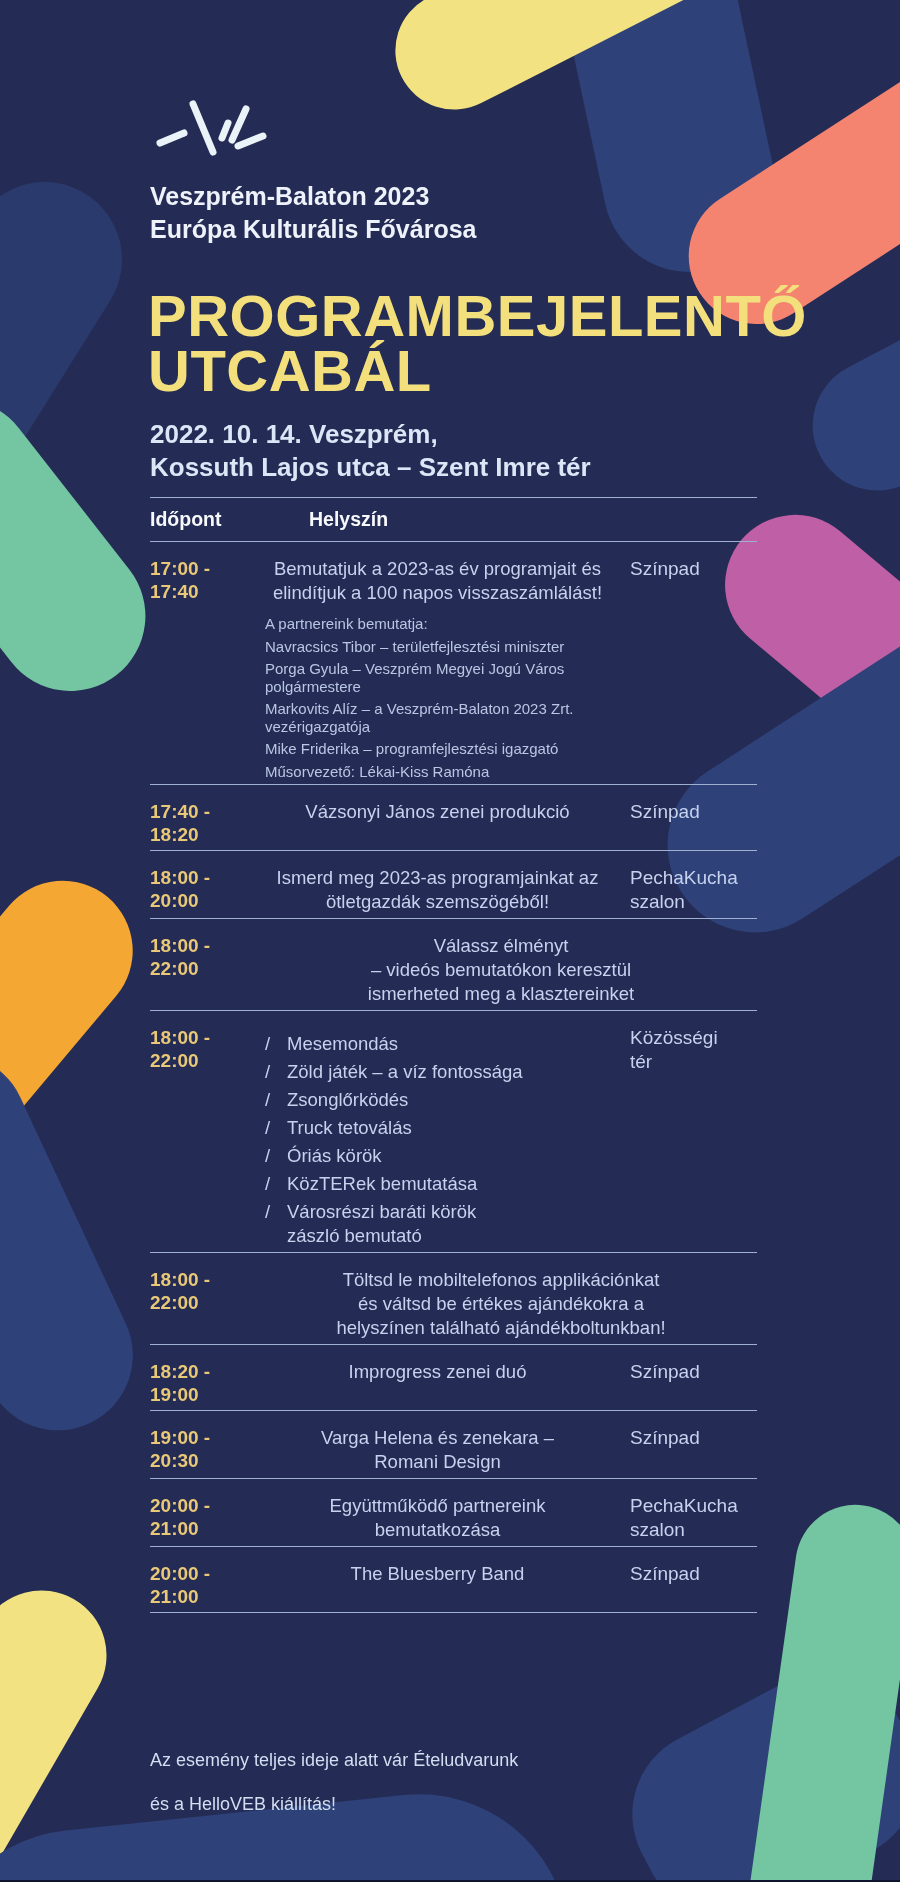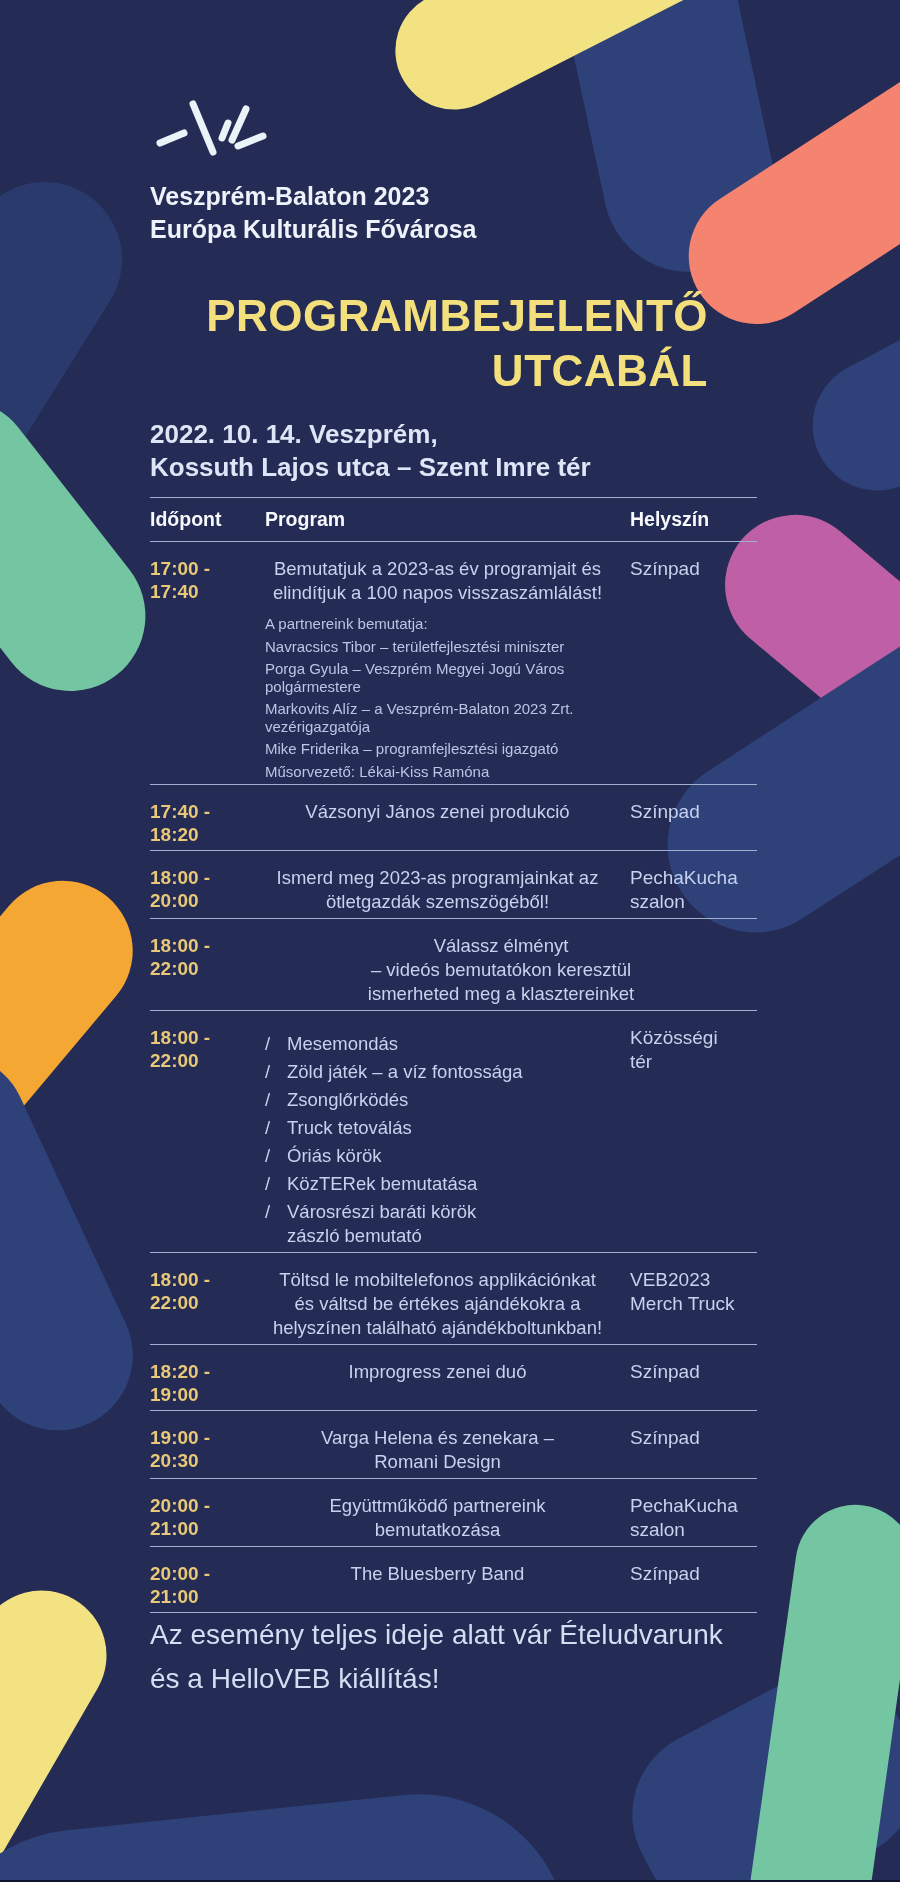--- a/index.html
+++ b/index.html
@@ -22,32 +22,33 @@
   
   .content{position:absolute; inset:0; z-index:10;}
   .logo{position:absolute; left:146px; top:96px;}
   .subtitle{
     position:absolute; left:150px; top:180px; width:520px;
     color:var(--subtitle-text); font-size:25px; font-weight:bold; line-height:33px;
     white-space:pre-line;
   }
   .title{
     position:absolute; left:148px; top:288px; width:560px;
-    color:var(--title-yellow); font-size:44px; font-weight:bold; line-height:55px;
-    letter-spacing:.5px; white-space:pre-line;text-align:right;
+    color:var(--title-yellow); font-size:58px; font-weight:bold; line-height:55px;
+    letter-spacing:.5px; white-space:pre-line;
   }
   .dateplace{
     position:absolute; left:150px; top:418px; width:560px;
     color:var(--date-text); font-size:26px; font-weight:bold; line-height:33px;
     white-space:pre-line;
   }
   .schedule{position:absolute; left:150px; top:497px; width:607px;}
   .thead{
     display:flex; border-top:1.5px solid var(--rule); border-bottom:1.5px solid var(--rule);
     padding:11px 0 11px 0;
+    gap:44px;
   }
   .thead > div{color:var(--heading-text); font-size:19.5px; font-weight:bold; line-height:21px;}
   .c-time{width:115px; flex:none;}
   .c-prog{flex:1; padding-right:20px; min-width:0;}
   .c-loc{width:127px; flex:none;}
   .row{display:flex; border-bottom:1.5px solid var(--rule); padding:15px 0 4px 0;}
   .time{
     color:var(--gold-time); font-size:19px; font-weight:bold; line-height:23px;
     white-space:pre-line;
   }
@@ -58,22 +59,22 @@
     color:var(--detail-text); font-size:15px; line-height:17.5px; margin-top:5px;
     white-space:pre-line;
   }
   .bullets{margin-top:6px;}
   .bullet{display:flex; margin-top:4px;}
   .bullet .slash{
     color:var(--body-text); font-size:18.5px; line-height:24px; width:22px; flex:none;
   }
   .bullet .btxt{color:var(--body-text); font-size:18.5px; line-height:24px; white-space:pre-line;}
   .footer{
-    position:absolute; left:150px; top:1613px; width:680px;
-    color:var(--footer-text); font-size:28px; line-height:44px; white-space:pre-line;
+    position:absolute; left:150px; top:1738px; width:680px;
+    color:var(--footer-text); font-size:18px; line-height:44px; white-space:pre-line;
   }
 </style>
 </head>
 <body>
 
 <div class="poster">
 
   <div class="blob" style="left:575px; top:-170px; width:172px; height:445px; background:var(--royal); transform:rotate(-12deg);"></div>
   <div class="blob" style="left:383px; top:-60px; width:345px; height:118px; background:var(--yellow); transform:rotate(-27deg);"></div>
   <div class="blob" style="left:665px; top:108px; width:430px; height:136px; background:var(--coral); transform:rotate(-33deg);"></div>
@@ -104,21 +105,20 @@
     <div class="subtitle">Veszprém-Balaton 2023
 Európa Kulturális Fővárosa</div>
     <div class="title">PROGRAMBEJELENTŐ
 UTCABÁL</div>
     <div class="dateplace">2022. 10. 14. Veszprém,
 Kossuth Lajos utca – Szent Imre tér</div>
 
     <div class="schedule">
       <div class="thead">
         <div class="c-time">Időpont</div>
-        <div class="c-prog">Program</div>
         <div class="c-loc">Helyszín</div>
       </div>
 
       <div class="row">
         <div class="c-time time">17:00 -
 17:40</div>
         <div class="c-prog">
           <div class="prog">Bemutatjuk a 2023-as év programjait és
 elindítjuk a 100 napos visszaszámlálást!</div>
           <div class="details">
@@ -206,22 +206,20 @@
       </div>
 
       <div class="row">
         <div class="c-time time">18:00 -
 22:00</div>
         <div class="c-prog">
             <div class="prog">Töltsd le mobiltelefonos applikációnkat
 és váltsd be értékes ajándékokra a
 helyszínen található ajándékboltunkban!</div>
           </div>
-        <div class="c-loc loc">VEB2023
-Merch Truck</div>
       </div>
 
       <div class="row">
         <div class="c-time time">18:20 -
 19:00</div>
         <div class="c-prog">
             <div class="prog">Improgress zenei duó</div>
           </div>
         <div class="c-loc loc">Színpad</div>
       </div>

